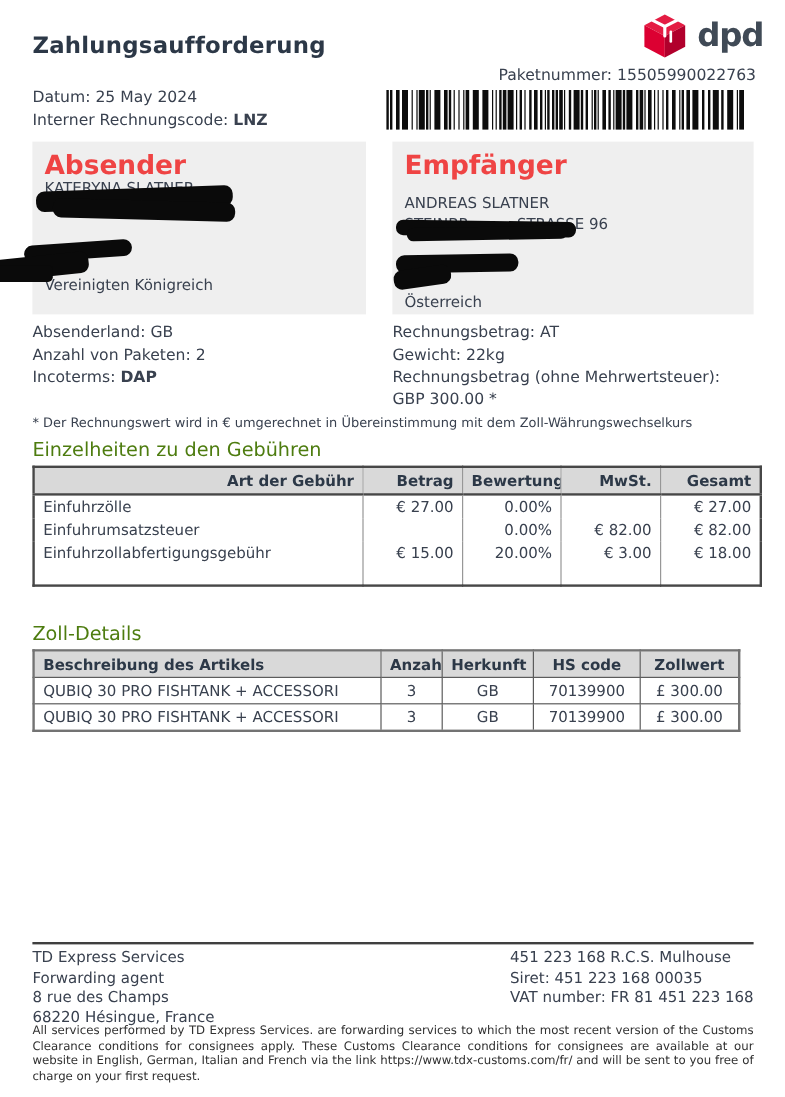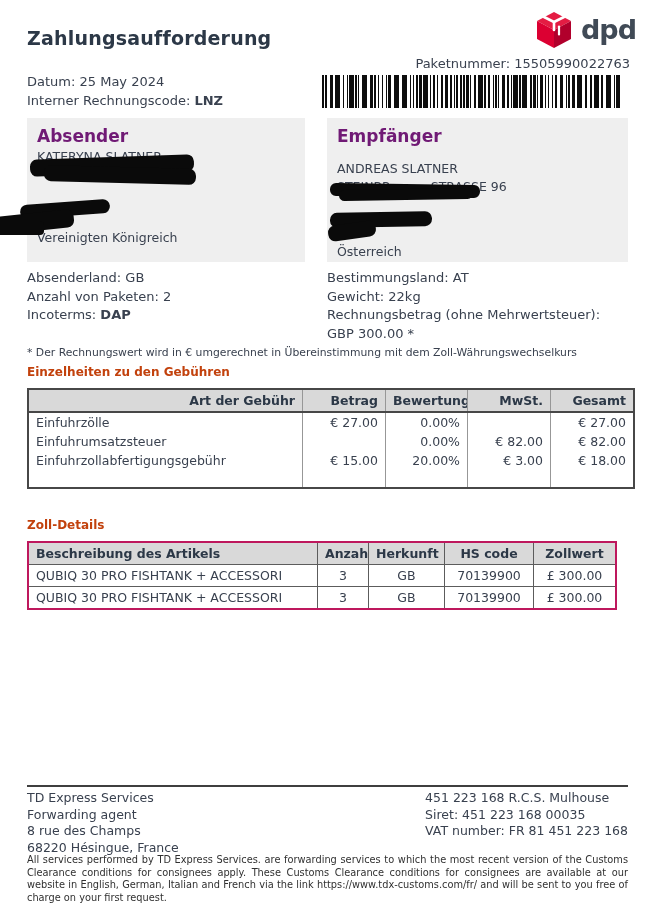--- a/index.html
+++ b/index.html
@@ -12,50 +12,50 @@
   .logo-text{font-size:27px;font-weight:bold;color:#404a56;letter-spacing:-1px;line-height:40px;}
   .paket-line{position:absolute;top:56px;right:24px;font-size:13px;color:#39414f;}
   .barcode{position:absolute;left:322px;top:75px;width:308px;height:33px;display:flex;align-items:stretch;}
   .barcode span{background:#0d0d0d;display:block;height:100%;flex:0 0 auto;}
   .date-block{position:absolute;left:27px;top:73px;font-size:13px;line-height:18.5px;}
 
   
   .party-box{position:absolute;top:118px;height:144px;background:#efefef;}
   .box-sender{left:27px;width:278px;}
   .box-recipient{left:327px;width:301px;}
-  .party-heading{position:absolute;font-size:17px;font-weight:bold;color:#701a75;}
+  .party-heading{position:absolute;font-size:22px;font-weight:bold;color:#ef4444;}
   .party-text{position:absolute;font-size:12.5px;color:#39414f;}
 
   
   .redact{position:absolute;background:#0a0a0a;border-radius:7px;}
 
   
   .ship-col{position:absolute;top:269px;font-size:13px;line-height:18.5px;}
   .ship-left{left:27px;width:290px;}
   .ship-right{left:327px;width:301px;}
   .bold{font-weight:bold;}
   .footnote{position:absolute;left:27px;top:346px;font-size:10.8px;color:#39414f;}
 
   
-  .section-heading{position:absolute;font-size:12px;font-weight:bold;color:#c2410c;}
+  .section-heading{position:absolute;font-size:16px;font-weight:normal;color:#4d7c0f;}
 
   
   table{border-collapse:collapse;table-layout:fixed;font-size:12.5px;color:#39414f;}
   th{background:#d9d9d9;color:#2c3847;font-weight:bold;border-bottom:2px solid #474747;}
   #fees-table{position:absolute;left:27px;top:388px;width:601px;border:2px solid #474747;padding-left:28px;}
   #fees-table th,#fees-table td{border-right:1px solid #979797;padding:3px 7px;overflow:hidden;white-space:nowrap;}
   #fees-table th{text-align:right;}
   #fees-table td{text-align:right;padding-top:2px;padding-bottom:2px;}
   #fees-table td.c0,#fees-table tr.total td.c0{text-align:left;}
   #fees-table .c0{width:259px;}
   #fees-table .c1,#fees-table .c3,#fees-table .c4{width:68px;}
   #fees-table .c2{width:67px;}
   #fees-table tr.spacer td{height:13px;}
   #fees-table tr.total td{background:#d9d9d9;font-weight:bold;border-top:2px solid #474747;padding-top:3px;padding-bottom:3px;}
-  #customs-table{position:absolute;left:27px;top:541px;width:582px;border:2px solid #be185d;}
+  #customs-table{position:absolute;left:27px;top:541px;width:582px;border:2px solid #737373;}
   #customs-table th,#customs-table td{border:1px solid #5c5c5c;padding:3px 7px;text-align:center;overflow:hidden;white-space:nowrap;}
   #customs-table th.c0,#customs-table td.c0{text-align:left;}
   #customs-table .c0{width:274px;}
   #customs-table .c1{width:36px;}
   #customs-table .c2{width:61px;}
   #customs-table .c3{width:74px;}
   #customs-table .c4{width:67px;}
 
   
   .footer-divider{position:absolute;left:27px;top:785px;width:601px;height:2px;background:#3f3f3f;}
@@ -204,21 +204,21 @@
       <span>Anzahl von Paketen:</span>
       <span>2</span>
     </div>
     <div>
       <span>Incoterms:</span>
       <span class="bold">DAP</span>
     </div>
   </div>
   <div class="ship-col ship-right">
     <div>
-      <span>Bestimmungsland:</span>
+      <span>Rechnungsbetrag:</span>
       <span>AT</span>
     </div>
     <div>
       <span>Gewicht:</span>
       <span>22kg</span>
     </div>
     <div>
       <span>Rechnungsbetrag (ohne Mehrwertsteuer):</span>
       <span>GBP 300.00 *</span>
     </div>

